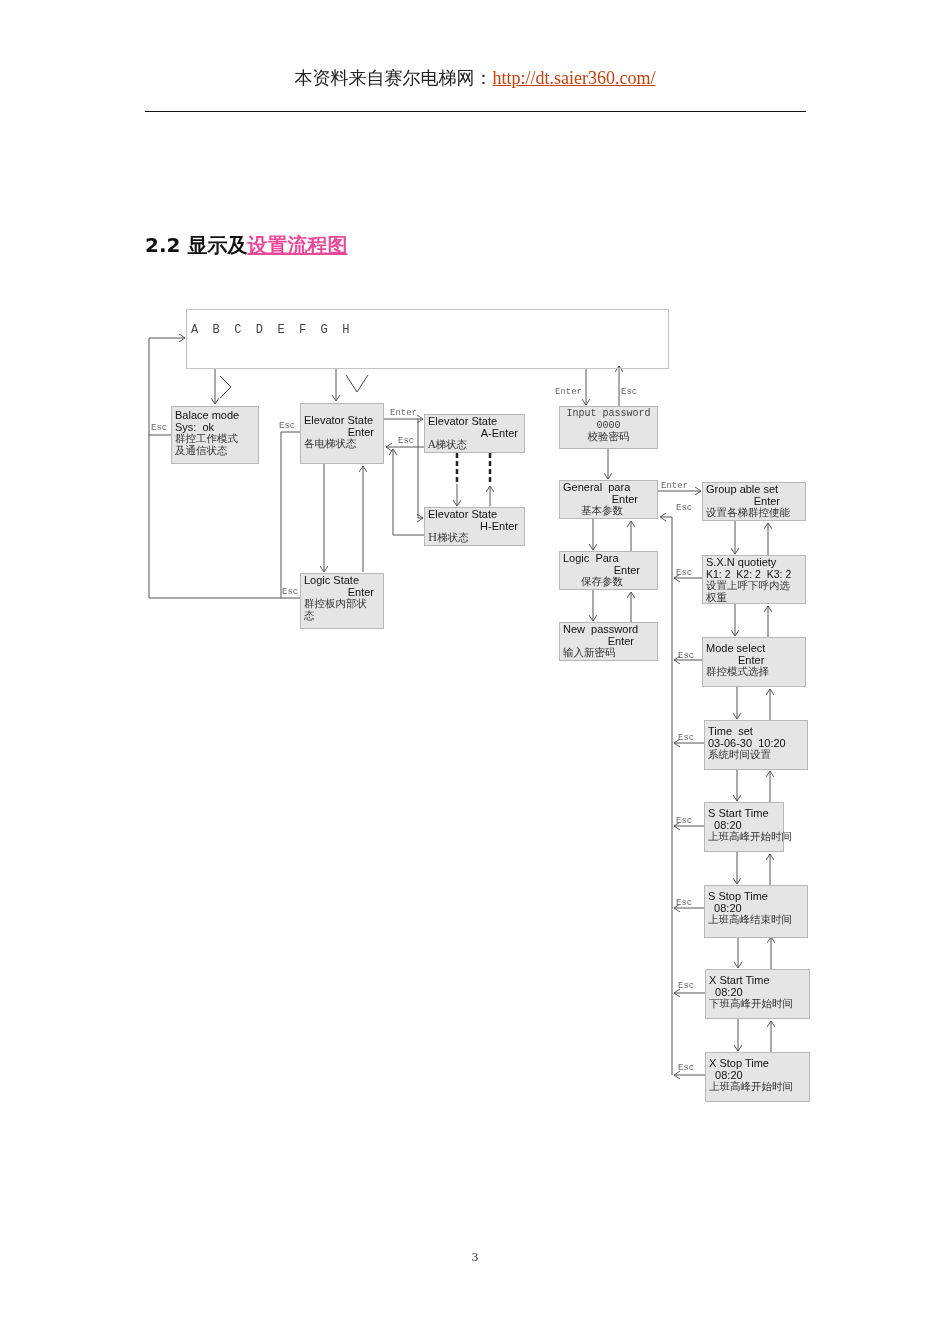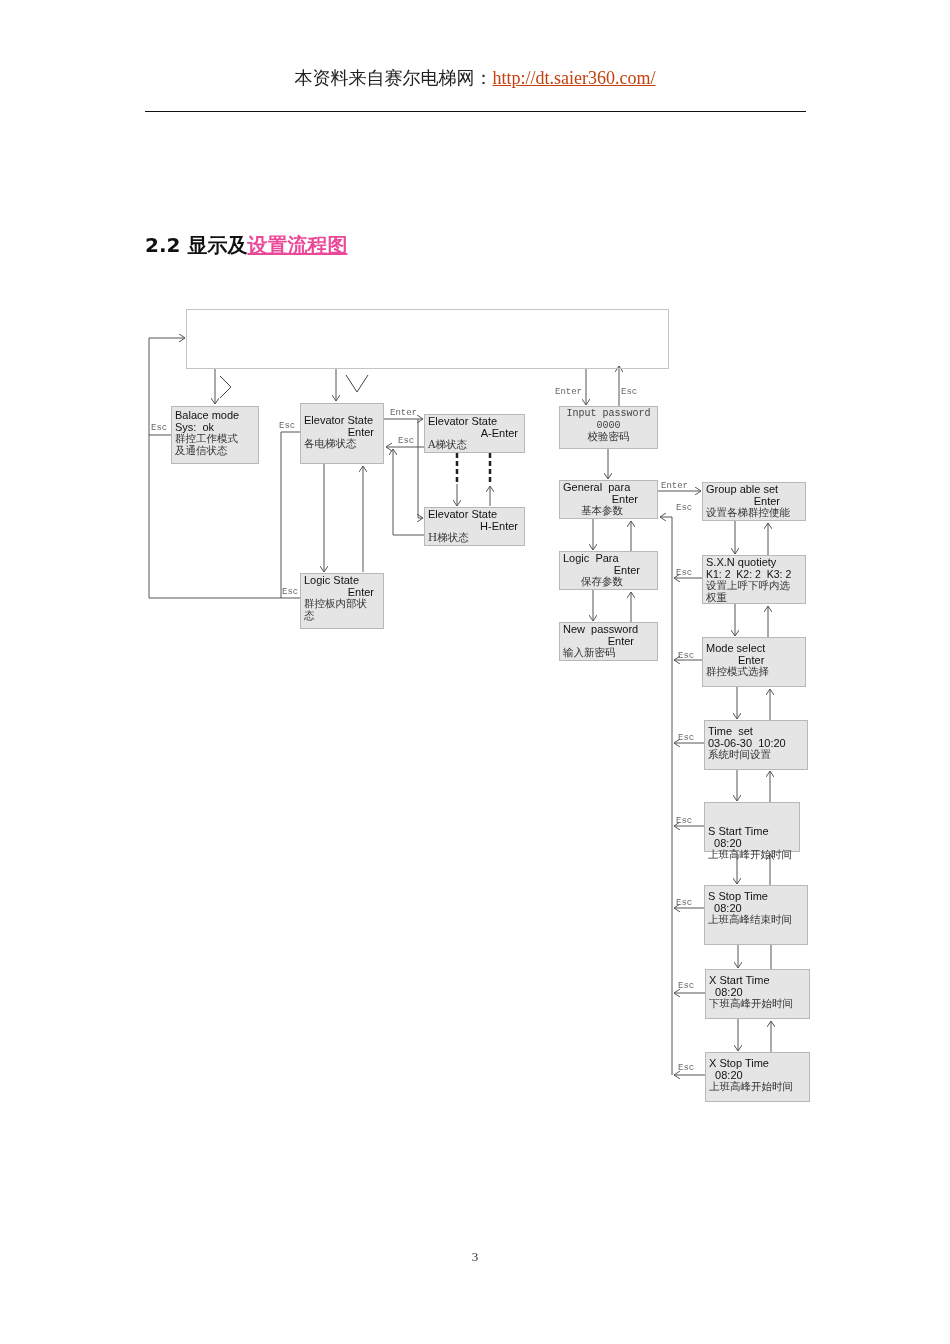--- a/index.html
+++ b/index.html
@@ -110,20 +110,21 @@
     <line x1="702" y1="660" x2="674" y2="660" marker-end="url(#ah)"></line>
     <line x1="704" y1="743" x2="674" y2="743" marker-end="url(#ah)"></line>
     <line x1="704" y1="826" x2="674" y2="826" marker-end="url(#ah)"></line>
     <line x1="704" y1="908" x2="674" y2="908" marker-end="url(#ah)"></line>
     <line x1="705" y1="993" x2="674" y2="993" marker-end="url(#ah)"></line>
     <line x1="705" y1="1075" x2="674" y2="1075" marker-end="url(#ah)"></line>
   </g>
 </svg>
 
 <div class="lcd">
+  <span>A  B  C  D  E  F  G  H</span>
 </div>
 
 <div class="lab" style="left:151px;top:423px;">Esc</div>
 <div class="lab" style="left:279px;top:421px;">Esc</div>
 <div class="lab" style="left:282px;top:587px;">Esc</div>
 <div class="lab" style="left:390px;top:408px;">Enter</div>
 <div class="lab" style="left:398px;top:436px;">Esc</div>
 <div class="lab" style="left:555px;top:387px;">Enter</div>
 <div class="lab" style="left:621px;top:387px;">Esc</div>
 <div class="lab" style="left:661px;top:481px;">Enter</div>
@@ -210,27 +211,27 @@
   <span class="l en" style="padding-left:32px;">Enter</span>
   <span class="l cn">群控模式选择</span>
 </div>
 
 <div class="box" style="left:704px;top:720px;width:104px;height:50px;padding-top:5px;">
   <span class="l en">Time  set</span>
   <span class="l en">03-06-30  10:20</span>
   <span class="l cn">系统时间设置</span>
 </div>
 
-<div class="box" style="left:704px;top:802px;width:96px;height:50px;padding-top:23px;">
+<div class="box" style="left:704px;top:802px;width:80px;height:50px;padding-top:5px;">
   <span class="l en">S Start Time</span>
   <span class="l en">  08:20</span>
   <span class="l cn">上班高峰开始时间</span>
 </div>
 
-<div class="box" style="left:704px;top:885px;width:104px;height:60px;padding-top:5px;">
+<div class="box" style="left:704px;top:885px;width:104px;height:53px;padding-top:5px;">
   <span class="l en">S Stop Time</span>
   <span class="l en">  08:20</span>
   <span class="l cn">上班高峰结束时间</span>
 </div>
 
 <div class="box" style="left:705px;top:969px;width:105px;height:50px;padding-top:5px;">
   <span class="l en">X Start Time</span>
   <span class="l en">  08:20</span>
   <span class="l cn">下班高峰开始时间</span>
 </div>

